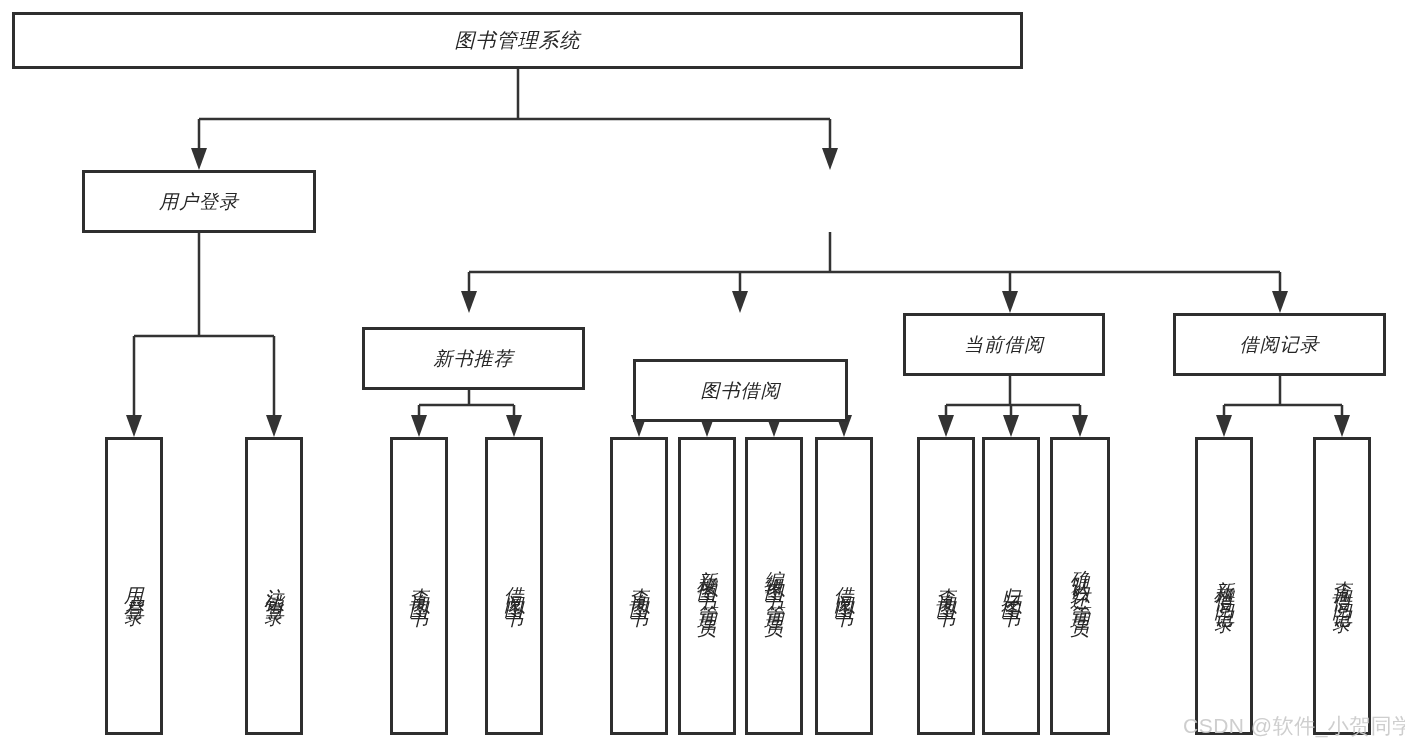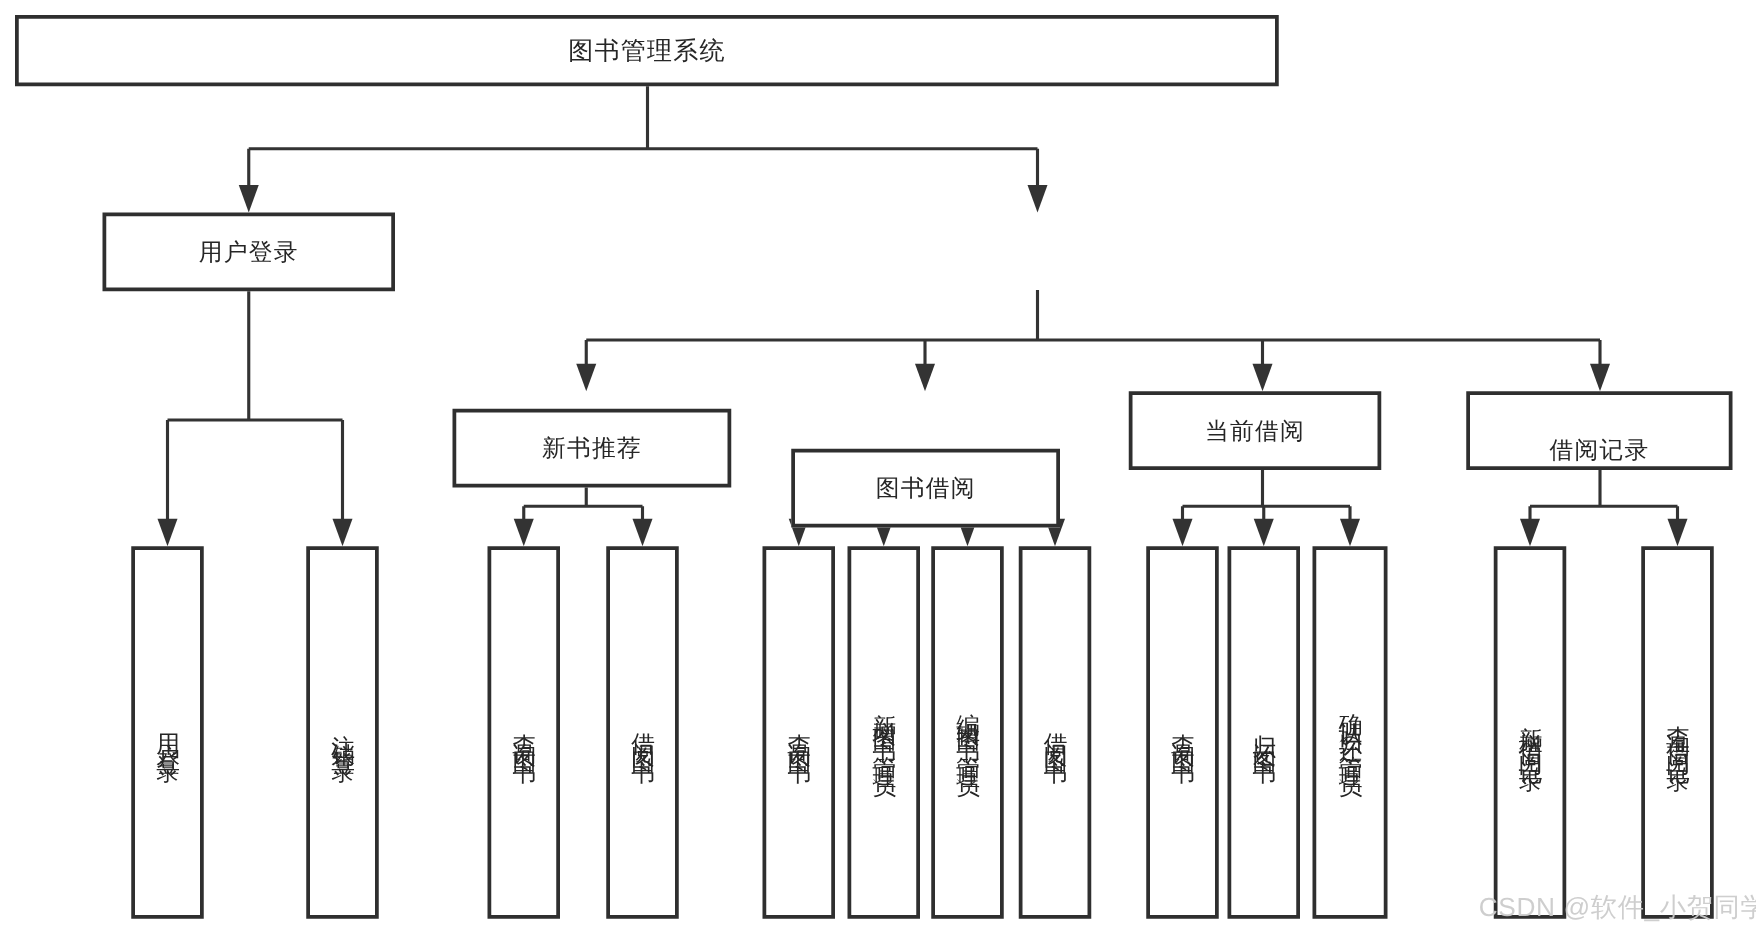--- a/index.html
+++ b/index.html
@@ -24,20 +24,21 @@
   .box {
     position: absolute;
     box-sizing: border-box;
     background: #ffffff;
     border: 3px solid #2f2f2f;
     display: flex;
     align-items: center;
     justify-content: center;
     color: #262626;
     z-index: 2;
+    font-style: italic;
   }
   .box.h span {
     font-size: 19px;
     letter-spacing: 1px;
     white-space: nowrap;
   }
   .box.root span {
     font-size: 20px;
   }
   .box.v span {
@@ -123,21 +124,21 @@
 
   <div class="box h" style="left:362px; top:327px; width:223px; height:63px;">
     <span>新书推荐</span>
   </div>
   <div class="box h" style="left:633px; top:313px; width:215px; height:63px;margin-top:46px;">
     <span>图书借阅</span>
   </div>
   <div class="box h" style="left:903px; top:313px; width:202px; height:63px;">
     <span>当前借阅</span>
   </div>
-  <div class="box h" style="left:1173px; top:313px; width:213px; height:63px;align-items:flex-end;">
+  <div class="box h" style="left:1173px; top:313px; width:213px; height:63px;">
     <span>借阅记录</span>
   </div>
 
   <div class="box v" style="left:105px; top:437px; width:58px; height:298px;">
     <span>用户登录</span>
   </div>
   <div class="box v" style="left:245px; top:437px; width:58px; height:298px;">
     <span>注销登录</span>
   </div>
 

